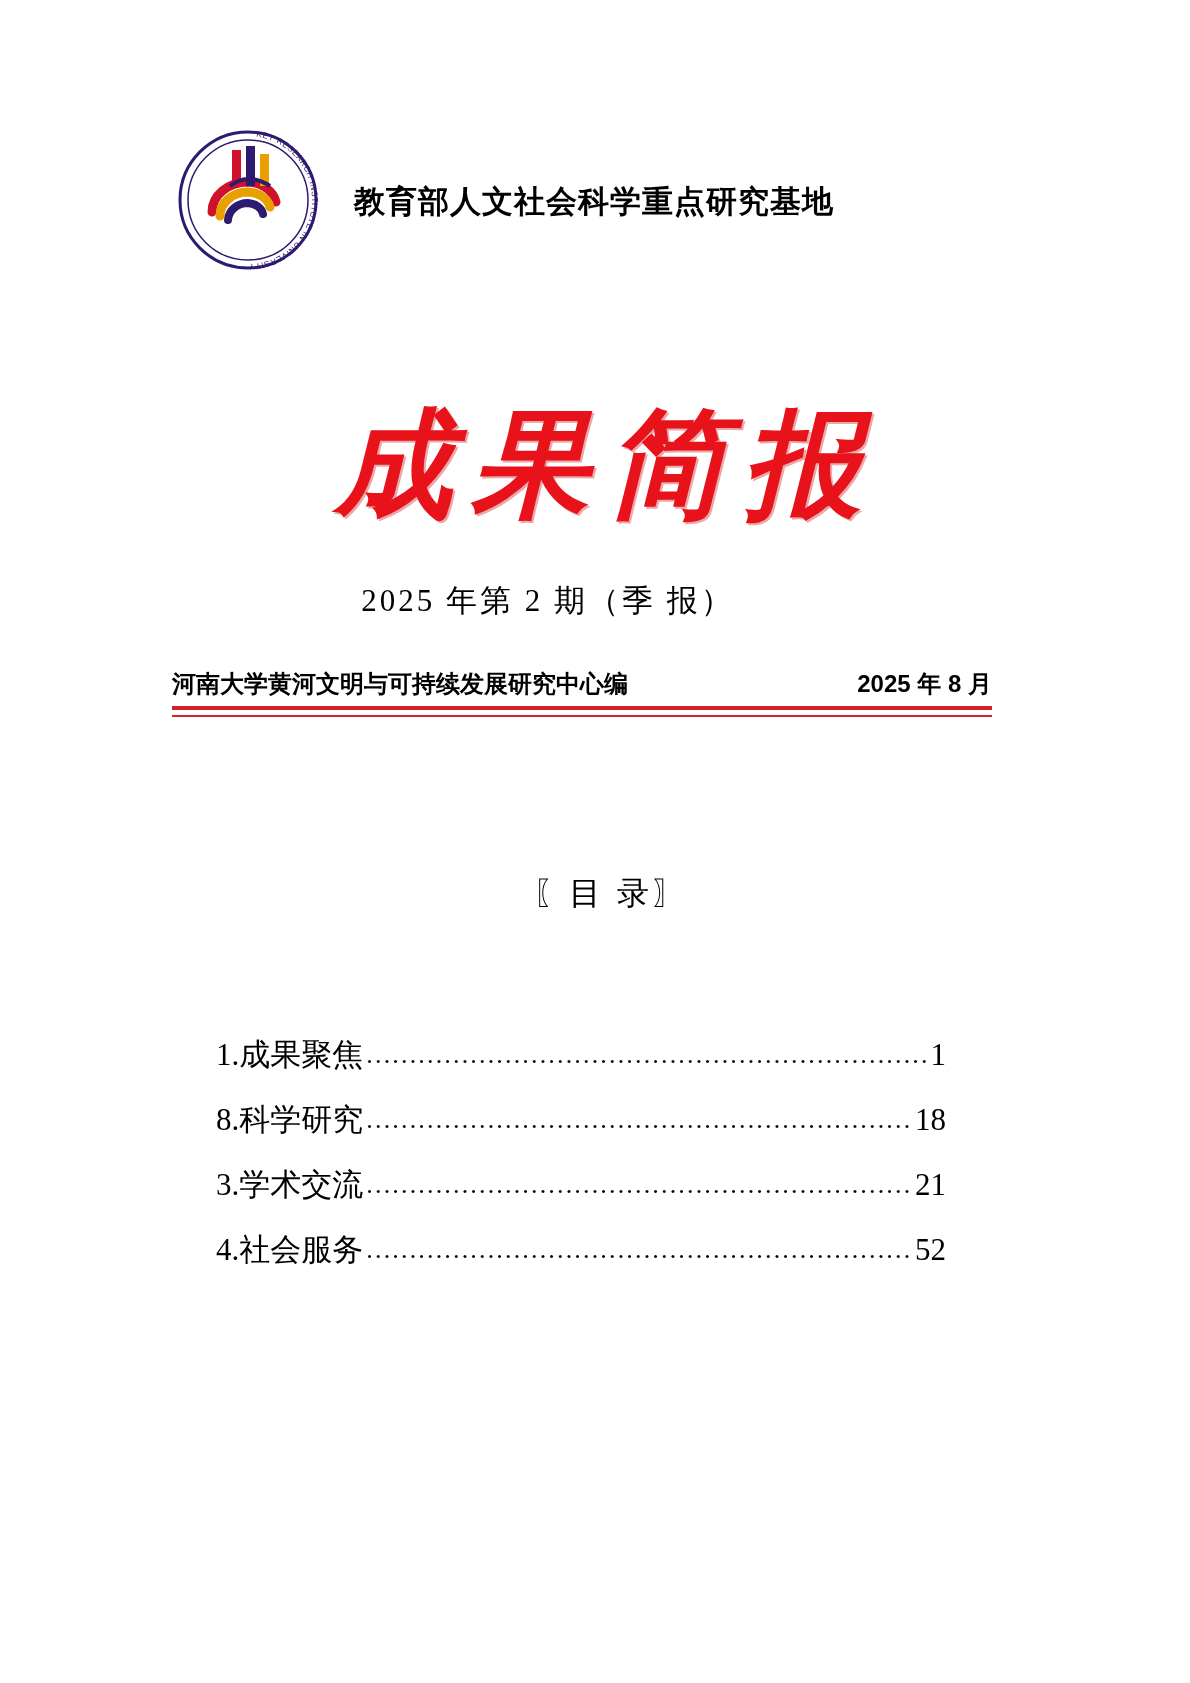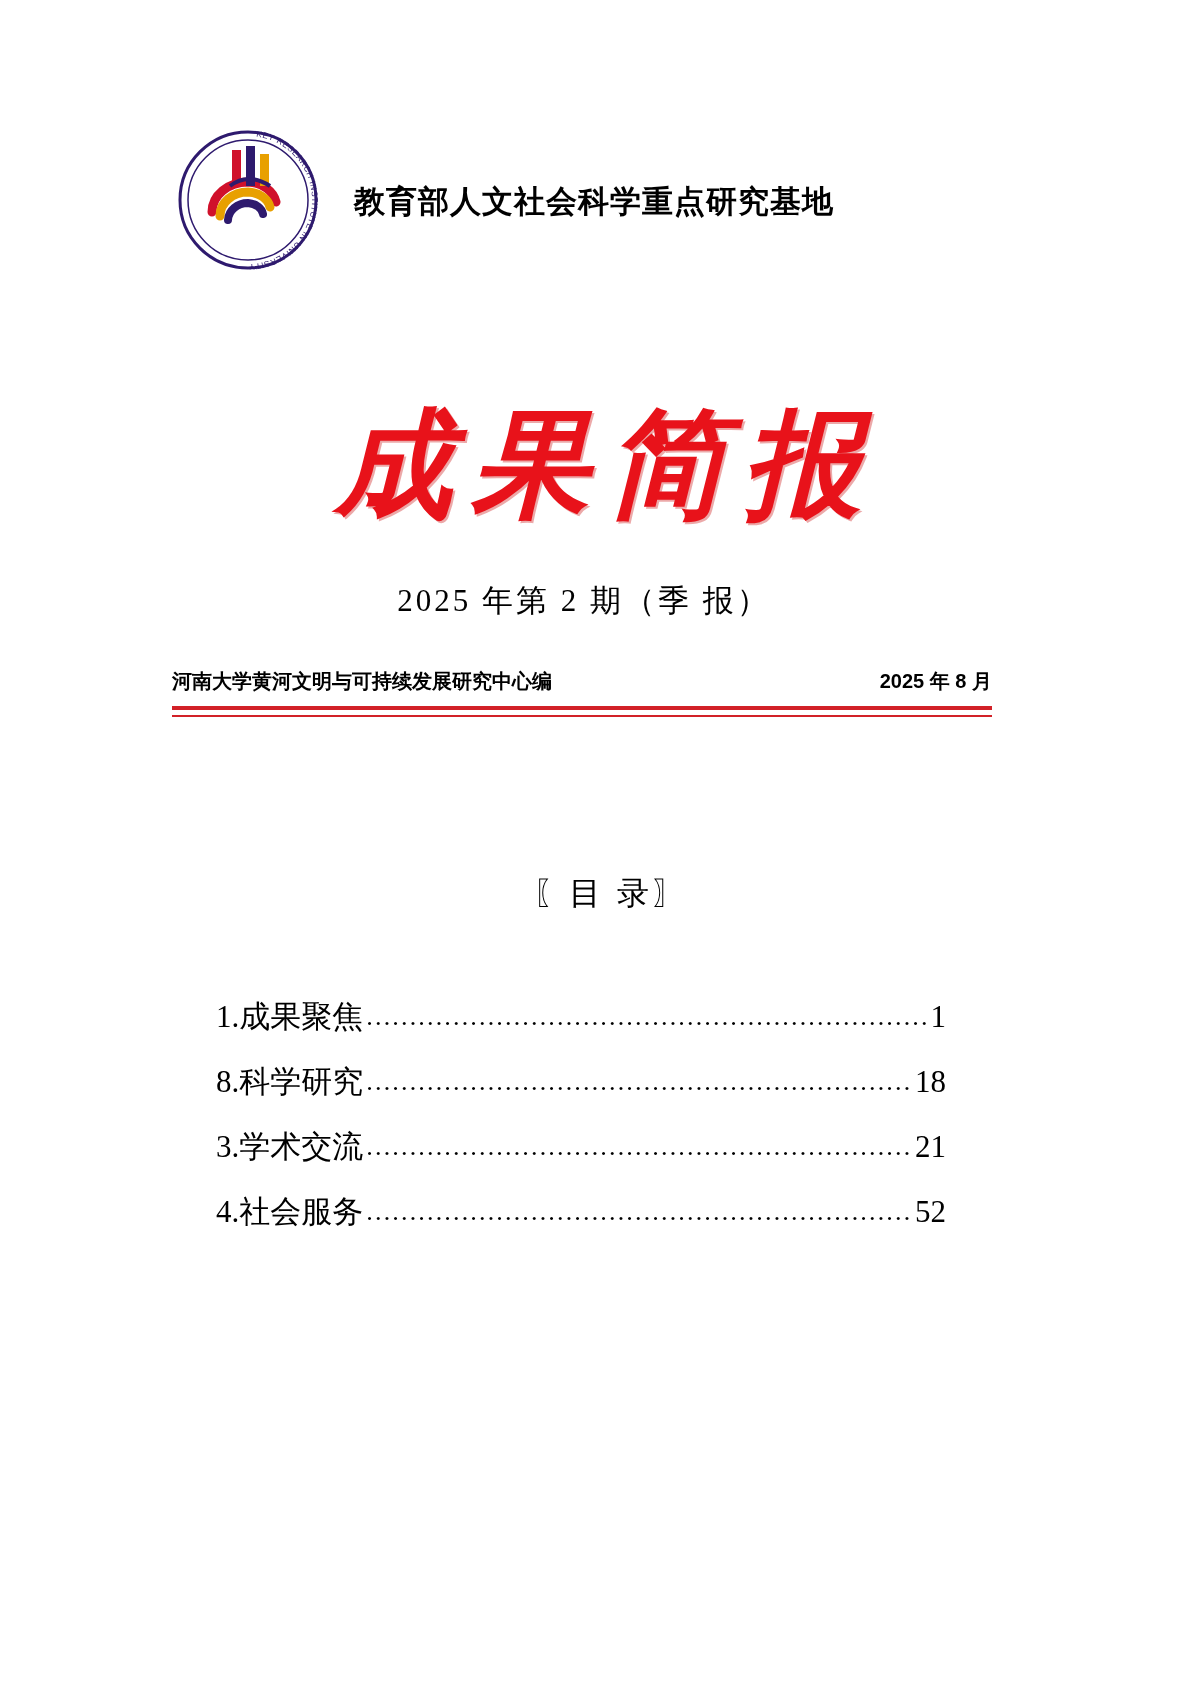--- a/index.html
+++ b/index.html
@@ -68,35 +68,34 @@
 
   .issue-line {
     position: absolute;
     top: 580px;
     left: 0;
     width: 1096px;
     text-align: center;
     font-family: "Liberation Serif", "DejaVu Serif", serif;
     font-size: 31px;
     letter-spacing: 3px;
-    margin-left: 36px;
   }
 
   
   .editor-row {
     position: absolute;
     top: 668px;
     left: 172px;
     width: 820px;
     display: flex;
     justify-content: space-between;
     align-items: flex-end;
     font-family: "Liberation Sans", "DejaVu Sans", sans-serif;
     font-weight: bold;
-    font-size: 20px;
+    font-size: 24px;
   }
   .rule-thick {
     position: absolute;
     top: 706px;
     left: 172px;
     width: 820px;
     height: 4px;
     background: #d22128;
   }
   .rule-thin {
@@ -114,21 +113,21 @@
     top: 872px;
     left: 16px;
     width: 1190px;
     text-align: center;
     font-family: "Liberation Serif", "DejaVu Serif", serif;
     font-size: 32px;
     letter-spacing: 4px;
   }
   .toc {
     position: absolute;
-    top: 1001px;
+    top: 1039px;
     left: 216px;
     width: 730px;
   }
   .toc-item {
     display: flex;
     align-items: baseline;
     font-size: 31px;
     line-height: 1;
     margin-bottom: 34px;
     white-space: nowrap;

